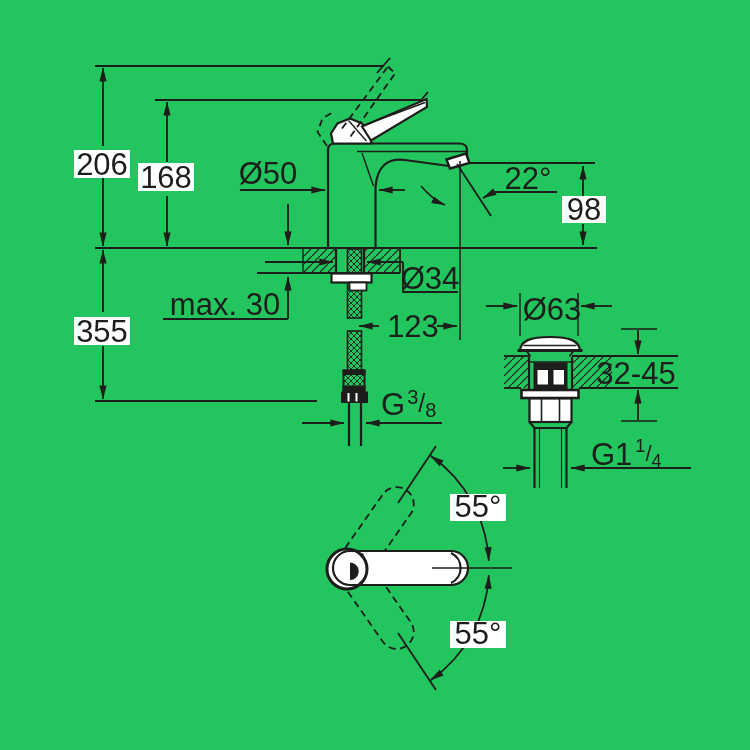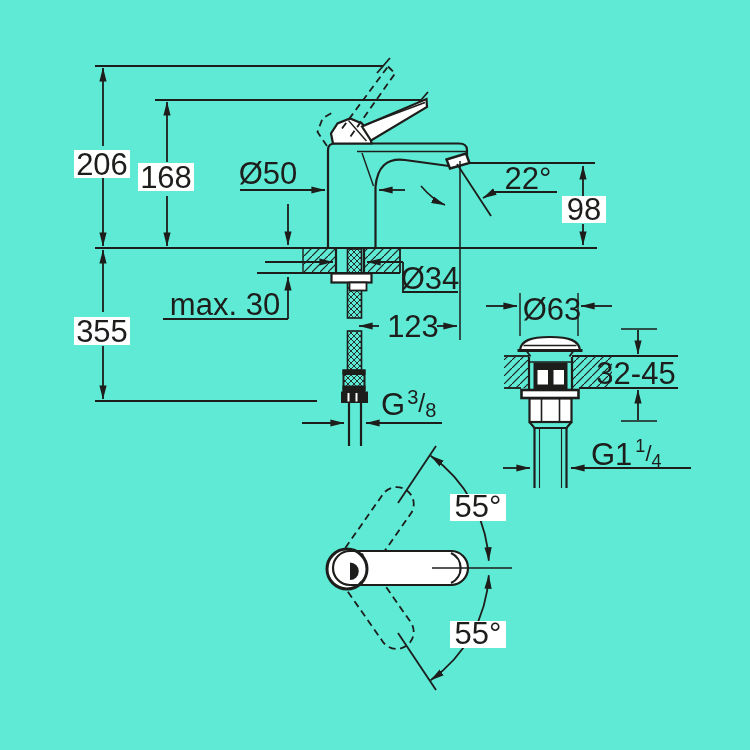--- a/index.html
+++ b/index.html
@@ -1,16 +1,16 @@
 <!DOCTYPE html>
 <html><head>
 <meta charset="utf-8">
 <style>
   html,body{margin:0;padding:0;background:#fff;}
-  .stage{width:750px;height:750px;background:#5eead4;position:relative;overflow:hidden;}
+  .stage{width:750px;height:750px;background:#22c55e;position:relative;overflow:hidden;}
   svg{display:block;}
   svg text{font-family:"Liberation Sans", sans-serif;fill:#1d1d1b;}
   .dimtxt{font-size:31px;}
   .sup{font-size:20px;}
   .ln{stroke:#1d1d1b;stroke-width:1.8;fill:none;}
   .thin{stroke:#1d1d1b;stroke-width:1.4;fill:none;}
   .obj{stroke:#1d1d1b;stroke-width:2.2;fill:none;}
   .objw{stroke:#1d1d1b;stroke-width:2.2;fill:#fff;}
   .bold{stroke:#1d1d1b;stroke-width:3;fill:none;}
   .dash{stroke:#1d1d1b;stroke-width:1.8;fill:none;stroke-dasharray:7 4.5;}

